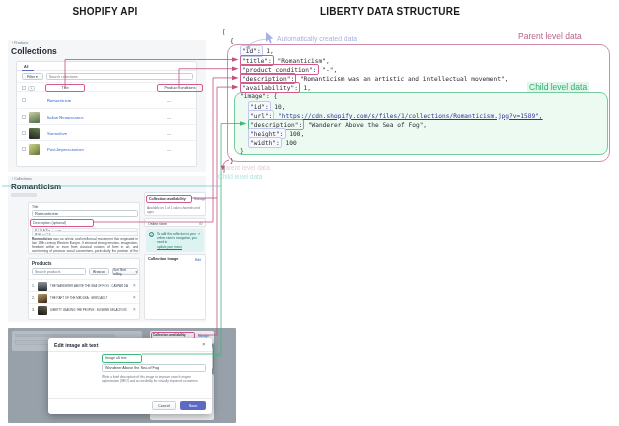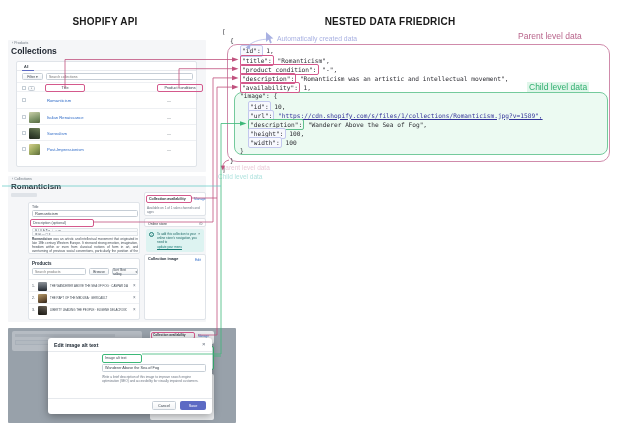--- a/index.html
+++ b/index.html
@@ -1,19 +1,19 @@
 <!DOCTYPE html>
 <html><head>
 <meta charset="utf-8">
 <style>
   html,body{margin:0;padding:0;background:#fff;}
   #stage{position:relative;width:619px;height:426px;background:#fff;overflow:hidden;
          font-family:"Liberation Sans",sans-serif;}
   .abs{position:absolute;box-sizing:border-box;}
-  .hdr{font-weight:bold;font-size:10px;color:#1a1a1a;text-align:center;letter-spacing:.2px;margin-top:10px;}
+  .hdr{font-weight:bold;font-size:10px;color:#1a1a1a;text-align:center;letter-spacing:.2px;}
   
   .panel{background:#f5f6f8;border-radius:1px;}
   .card{background:#fff;border:1px solid #e0e4e9;border-radius:2px;}
   .crumb{font-size:3.6px;color:#6b7680;}
   .ptitle{font-weight:bold;color:#1f2630;}
   .inp{appearance:none;border:1px solid #c6ced6;border-radius:1.5px;background:#fff;
        font-family:"Liberation Sans",sans-serif;color:#3a434d;padding:0 2px;margin:0;}
   .btn{border:1px solid #c6ced6;border-radius:1.5px;background:linear-gradient(#fff,#f2f4f6);
        color:#3a434d;display:flex;align-items:center;justify-content:center;}
   .lnk{color:#2f6bc7;}
@@ -50,21 +50,21 @@
          align-items:center;justify-content:center;font-size:3px;}
   .dim-card{background:rgba(255,255,255,.82);border-radius:2px;}
   svg{display:block;}
 </style>
 </head>
 <body>
 
 <div id="stage">
 
   <div class="abs hdr" style="left:40px;top:6px;width:130px;">SHOPIFY API</div>
-  <div class="abs hdr" style="left:285px;top:6px;width:210px;">NESTED DATA FRIEDRICH</div>
+  <div class="abs hdr" style="left:285px;top:6px;width:210px;">LIBERTY DATA STRUCTURE</div>
 
   <div class="abs panel" style="left:8px;top:40px;width:198px;height:132px;">
     <div class="abs crumb" style="left:4px;top:1px;"><span>‹</span> <span>Products</span></div>
     <div class="abs ptitle" style="left:3px;top:6px;font-size:8.5px;">Collections</div>
     <div class="abs card" style="left:8px;top:21px;width:181px;height:106px;">
 
       <div class="abs" style="left:0;top:0;width:100%;height:9px;border-bottom:1px solid #e8eaee;">
         <span class="abs" style="left:7px;top:2px;font-size:4px;color:#202830;">All</span>
         <span class="abs" style="left:5px;top:7.5px;width:12px;height:1.5px;background:#5c6ac4;"></span>
       </div>

